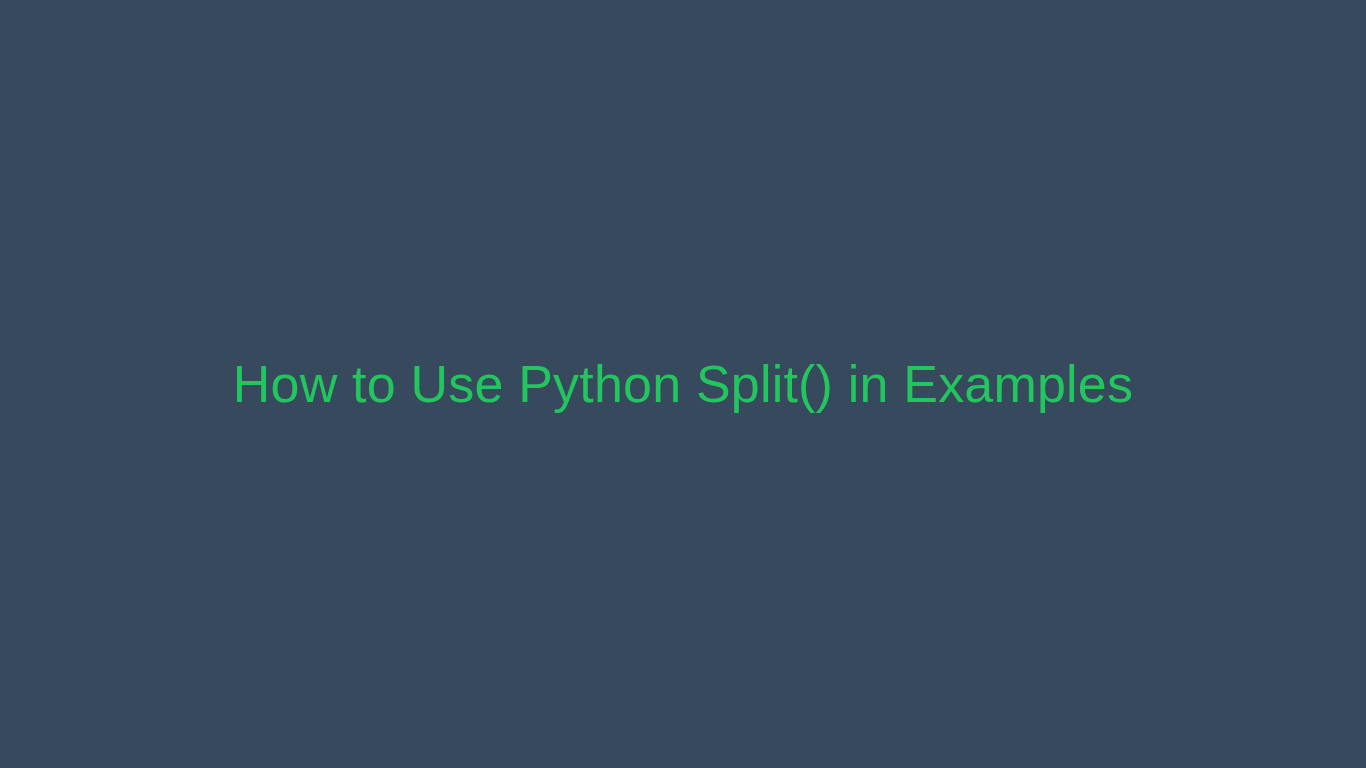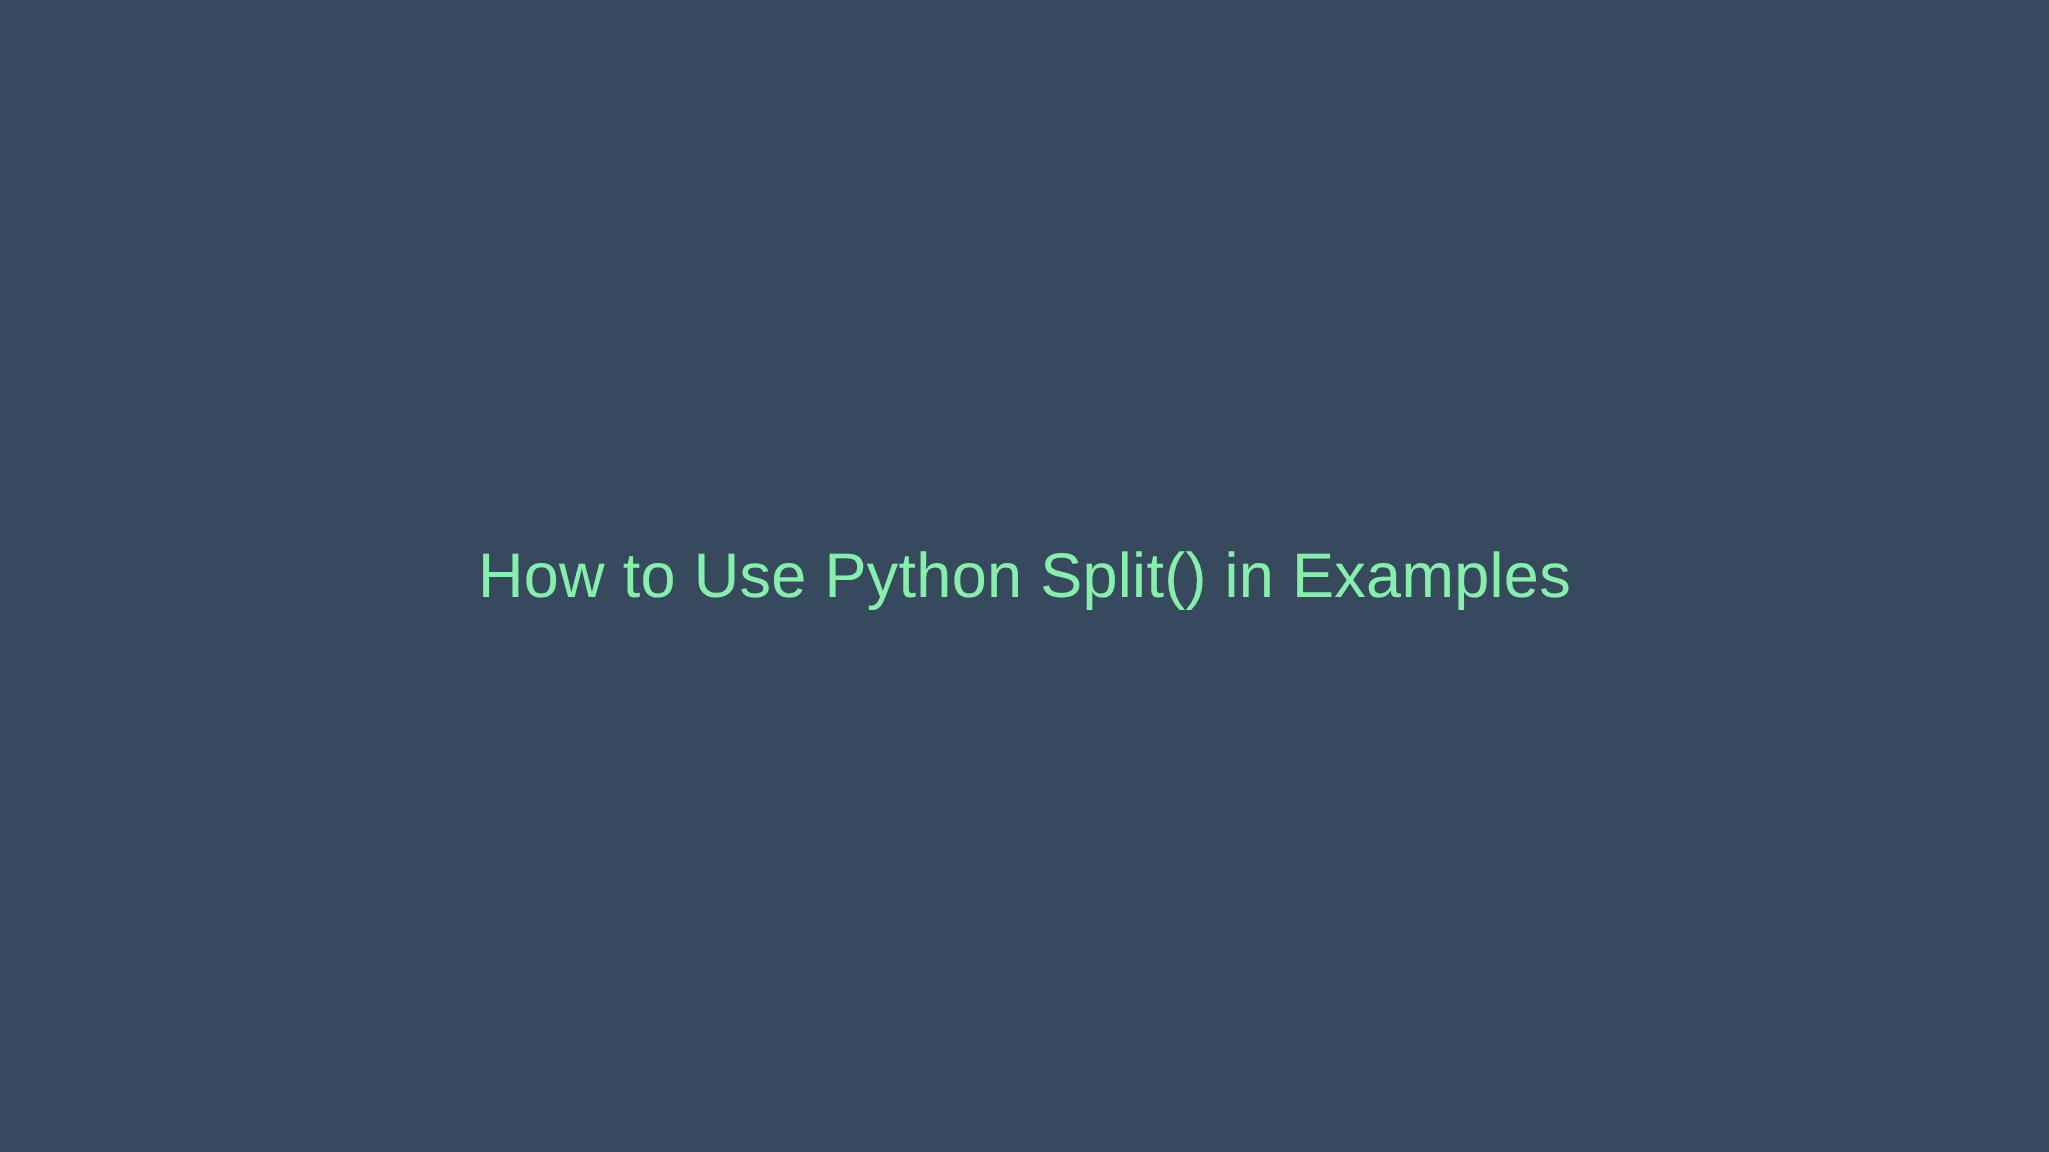--- a/index.html
+++ b/index.html
@@ -13,22 +13,22 @@
       height: 768px;
       background-color: #37495d;
       display: flex;
       align-items: center;
       justify-content: center;
       font-family: Arial, Helvetica, sans-serif;
       overflow: hidden;
     }
     
     .title {
-      color: #86efac;
-      font-size: 42px;
+      color: #22c55e;
+      font-size: 52px;
       font-weight: 400;
       text-align: center;
       letter-spacing: 0.2px;
     }
   </style>
 </head>
 <body>
 
 <h1 class="title">How to Use Python Split() in Examples</h1>
 

